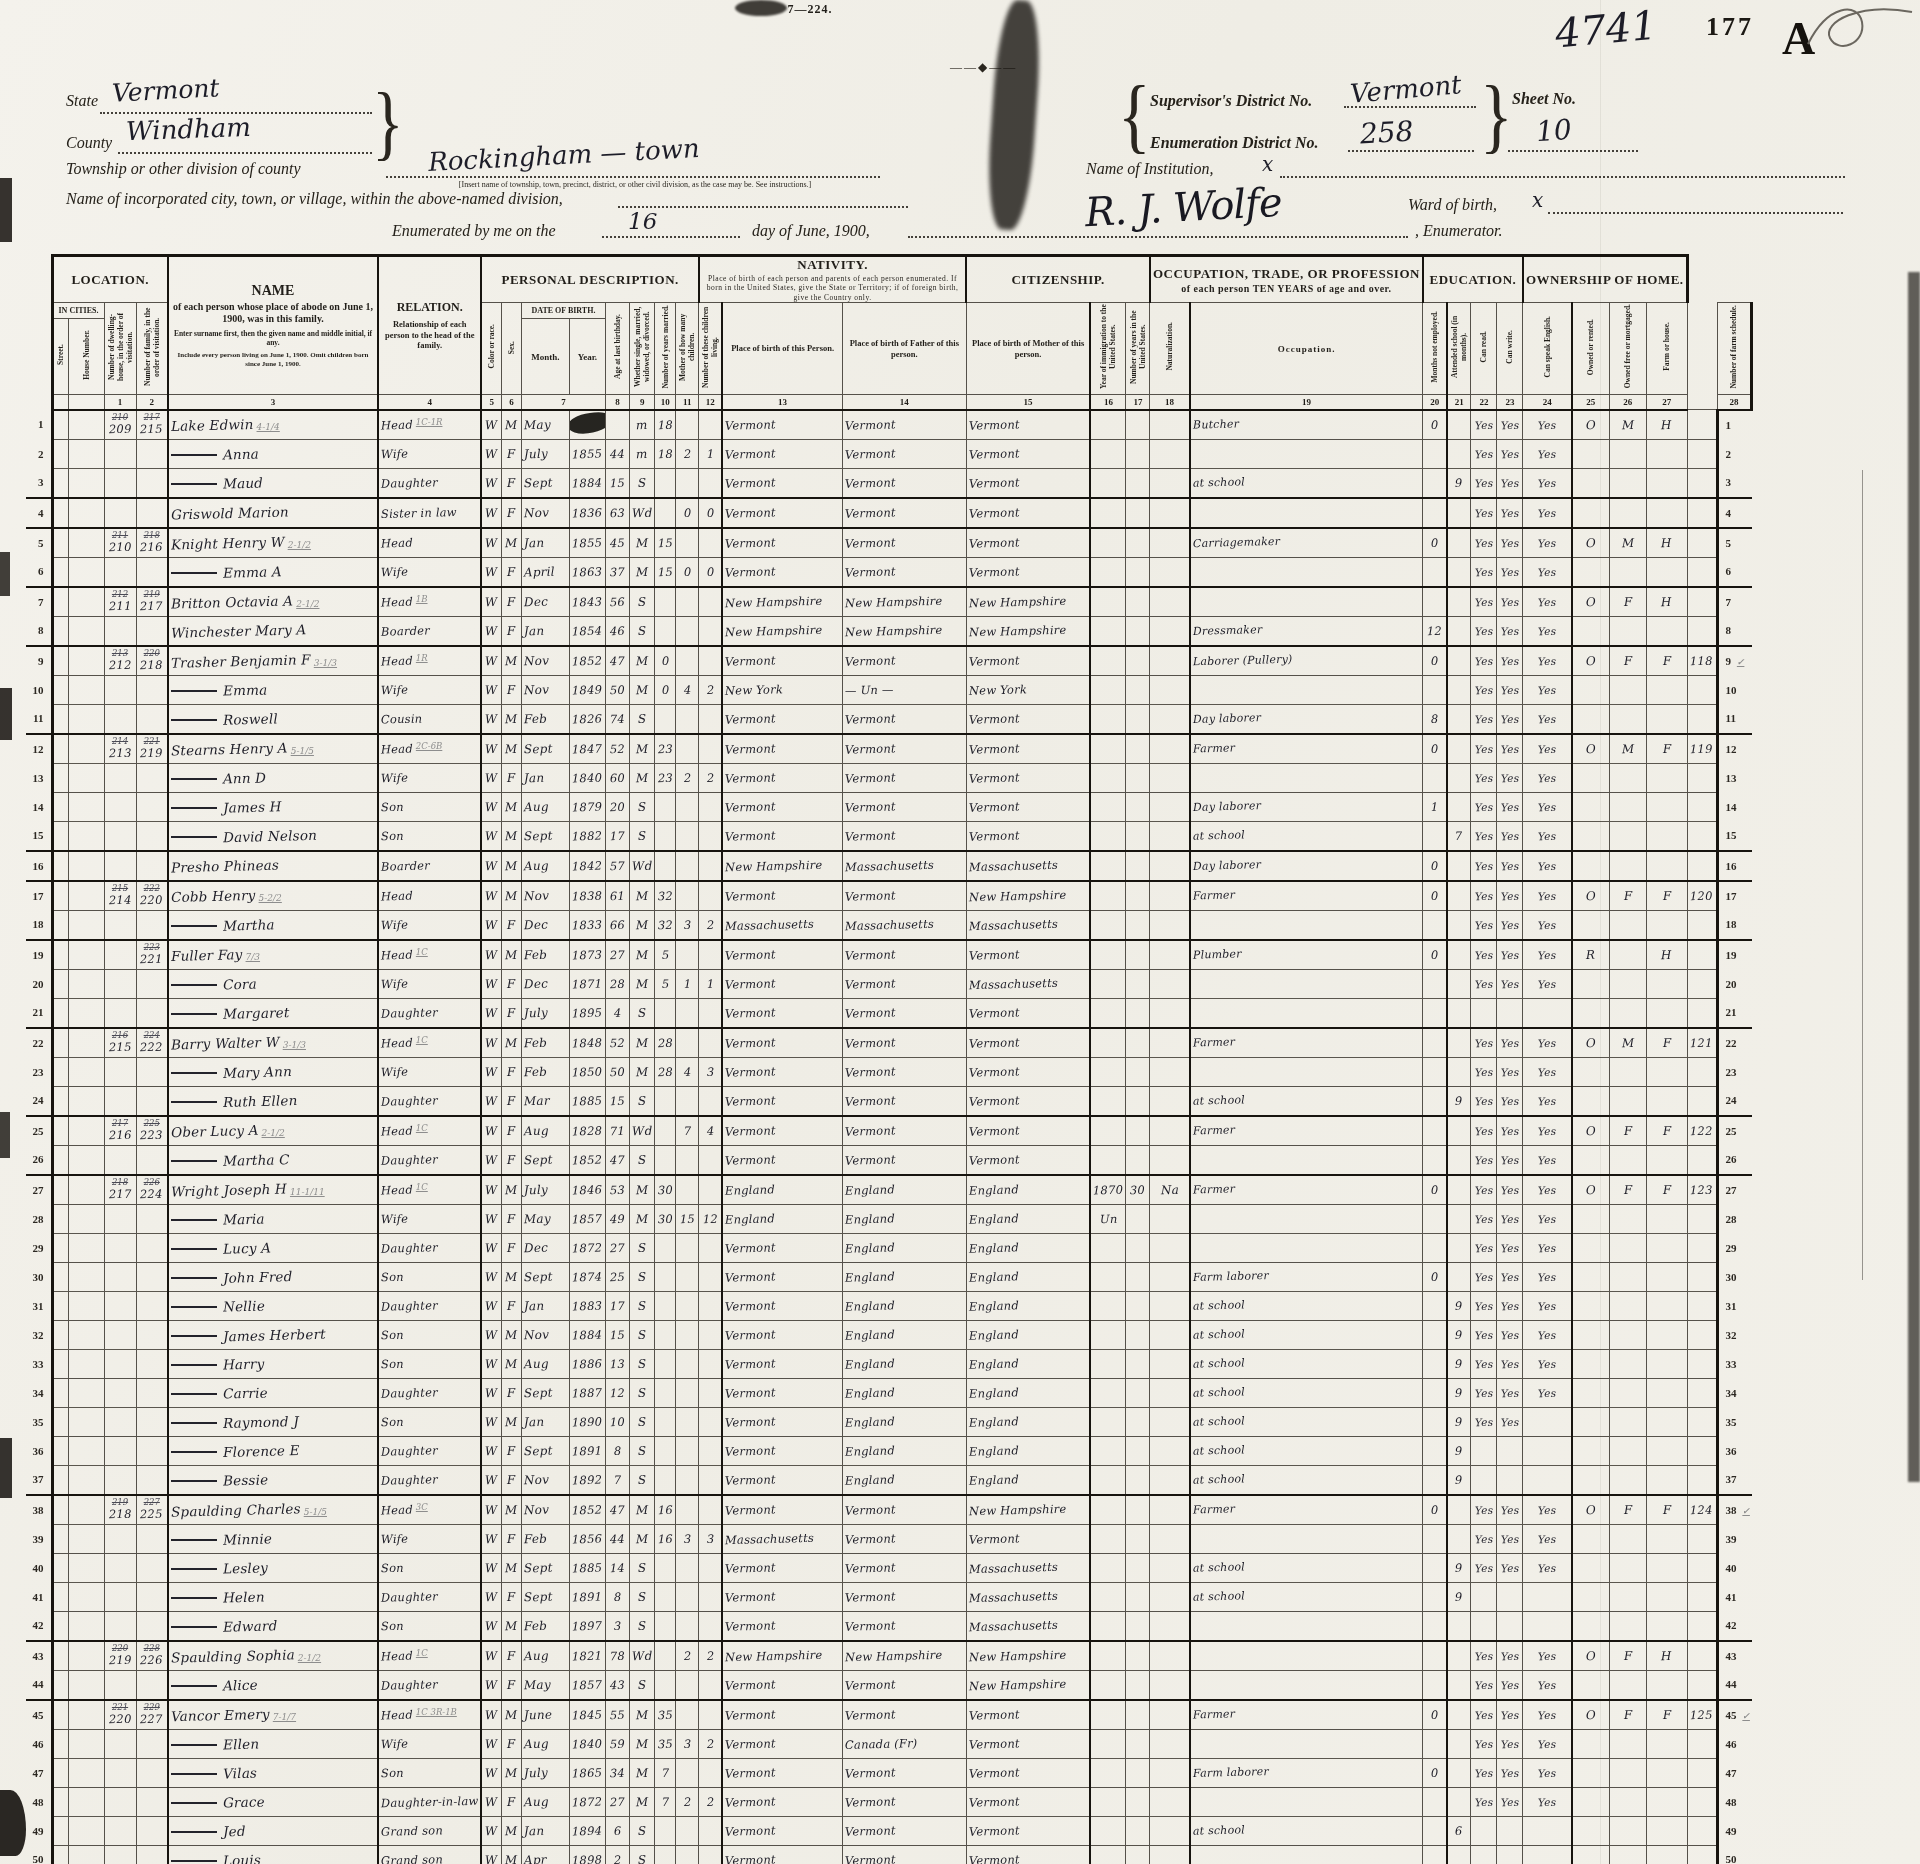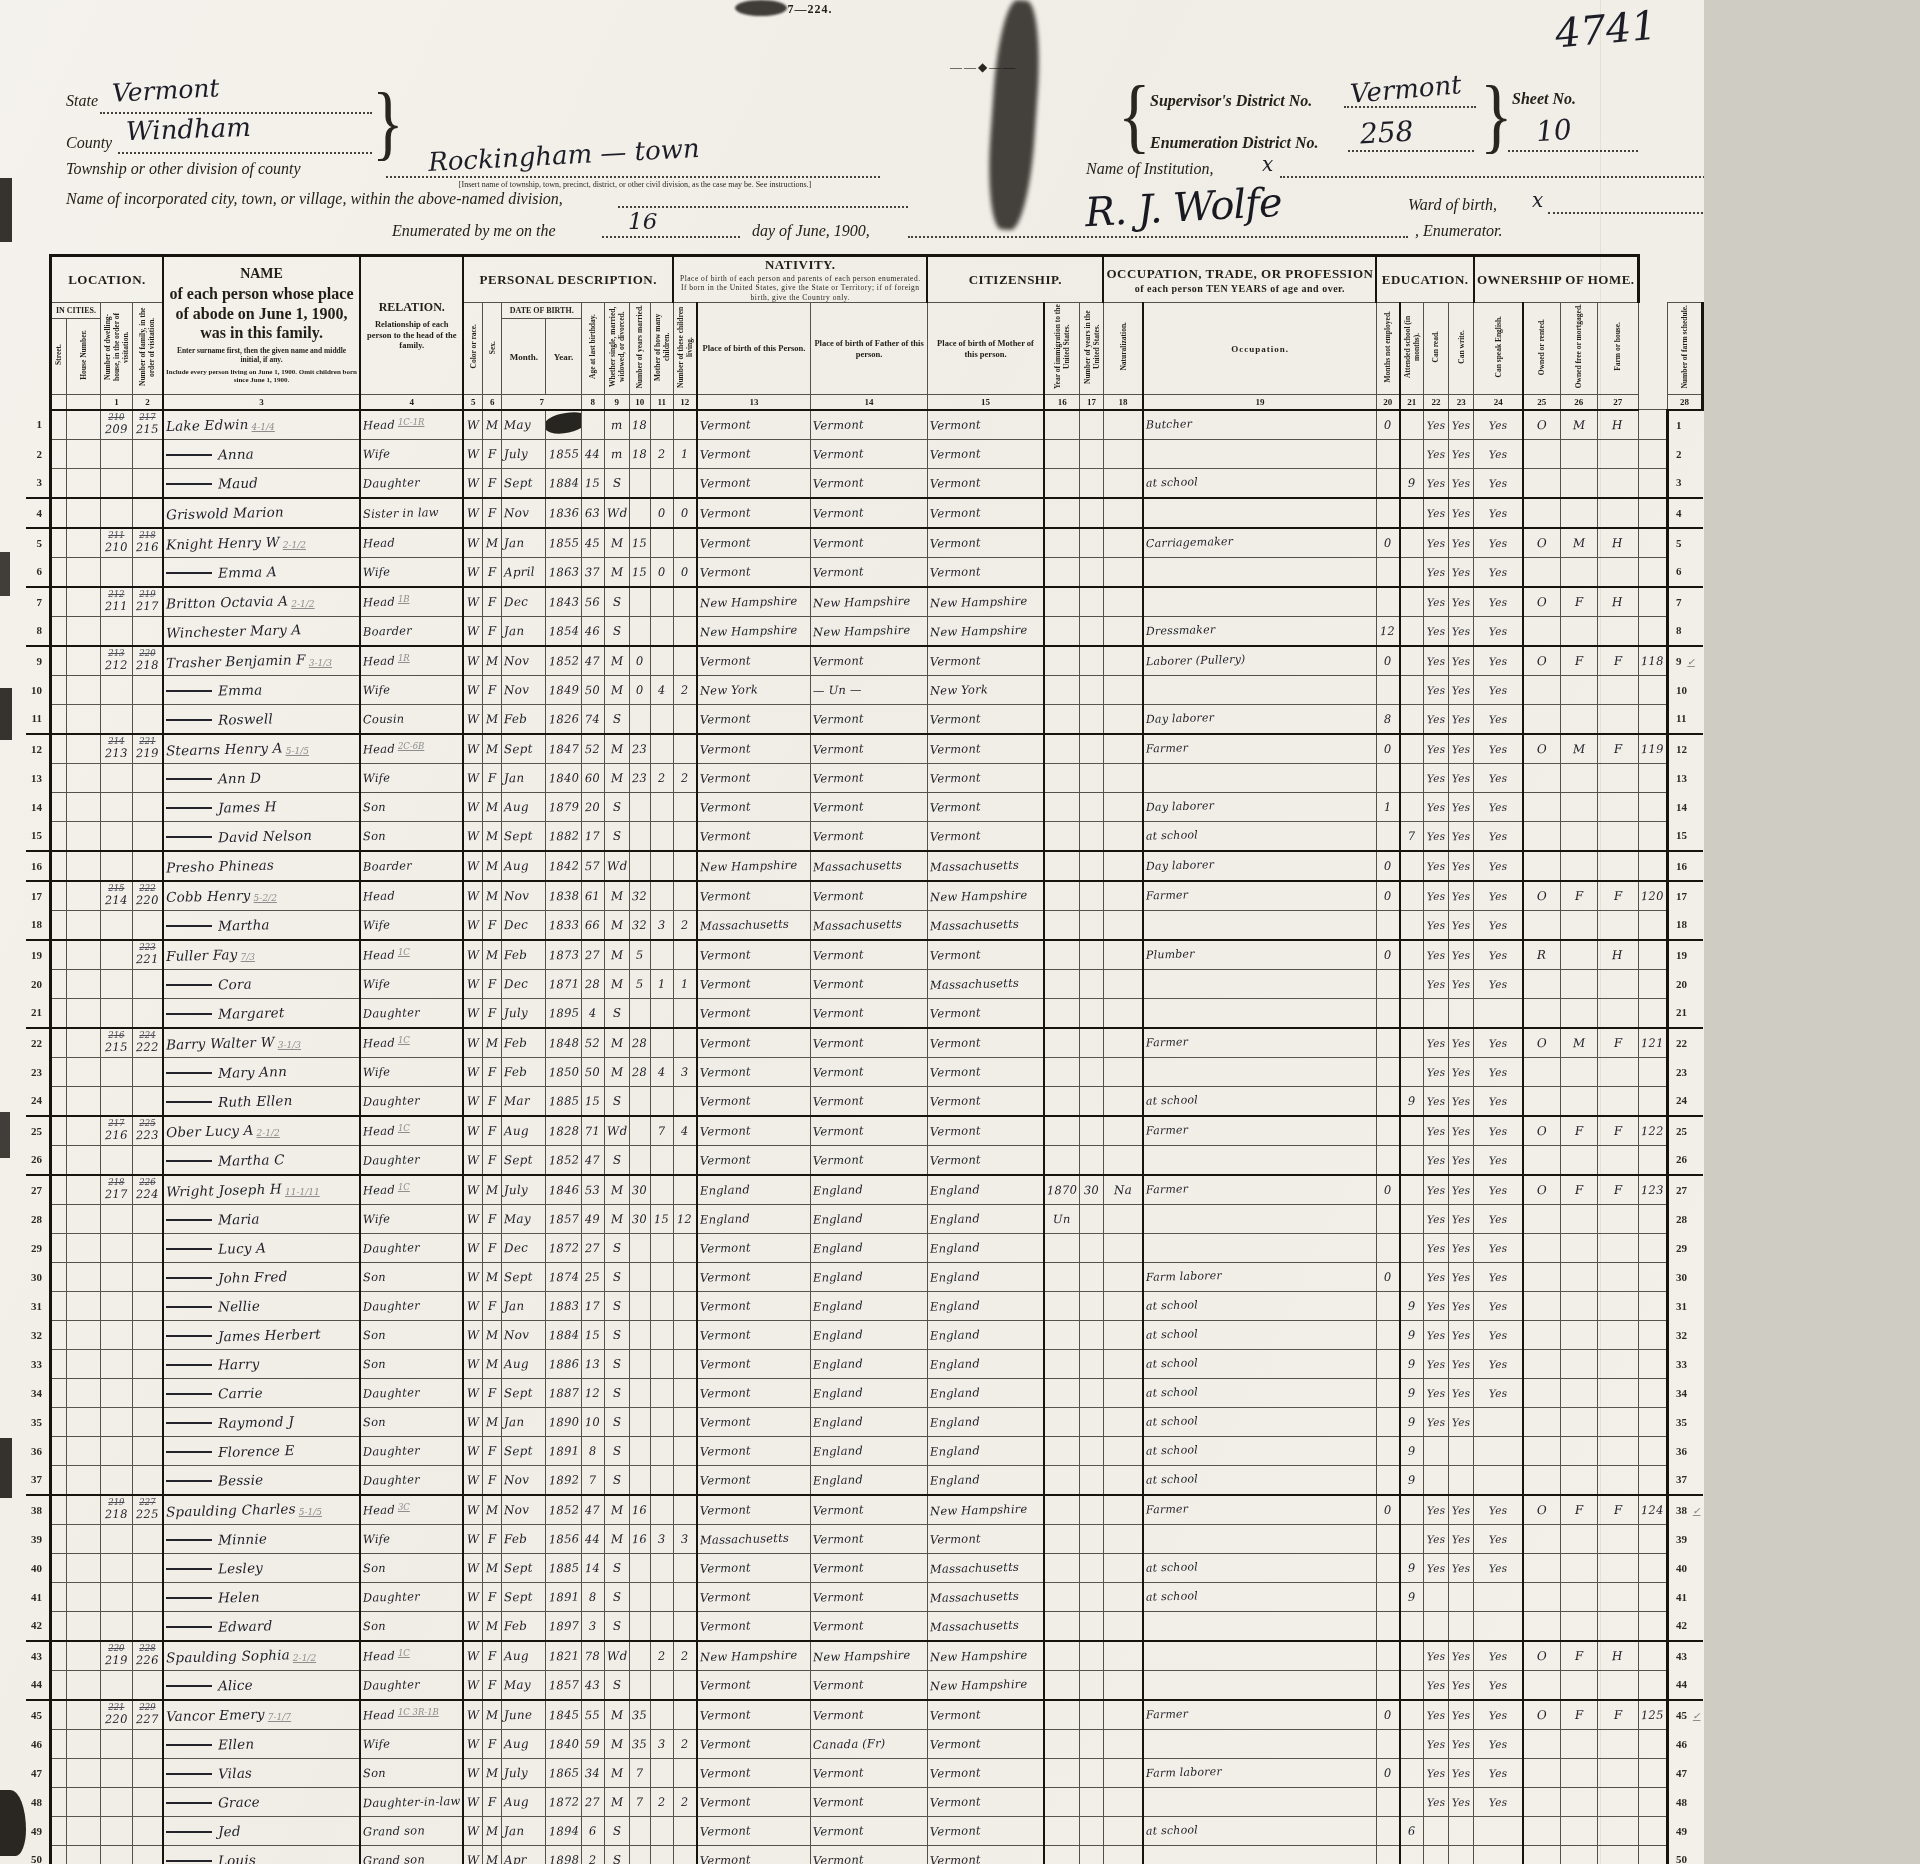--- a/index.html
+++ b/index.html
@@ -1,16 +1,16 @@
 <!DOCTYPE html>
 <html><head>
 <meta charset="utf-8">
 <style>
   html,body{margin:0;padding:0;background:#cfccc4;}
-  .page{position:relative;width:1704px;height:1864px;overflow:hidden;
+  .page{position:relative;width:1920px;height:1864px;overflow:hidden;
         background:linear-gradient(115deg,#f4f2ec 0%,#efede5 45%,#f2f0e9 100%);
         font-family:"Liberation Serif",serif;color:#211e19;}
   .abs{position:absolute;}
   .printed{color:#221e17;}
   .ctrx{text-align:center;}
   .dotline{position:absolute;border-bottom:2px dotted #44403a;height:0;}
   .brace{position:absolute;font-family:"Liberation Serif",serif;font-weight:400;color:#2a261f;}
 
   
   .form-no{font-size:12px;font-weight:bold;letter-spacing:1px;}
@@ -42,21 +42,21 @@
   .h1 th{border-top:3px solid #17140f;}
   .hnum th{border-bottom:2px solid #17140f;font-size:9px;font-weight:bold;text-align:center;}
   .out{border:none !important;background:transparent;}
   .outL{text-align:right;padding-right:7px !important;font-weight:bold;font-size:11px;color:#2c2822;}
   .outR{text-align:left;padding-left:7px !important;font-weight:bold;font-size:11px;color:#2c2822;}
   .gtitle{font-size:13px;font-weight:bold;text-align:center;letter-spacing:.5px;}
   .gtitle .sub1{display:block;font-size:10px;font-weight:bold;margin-top:1px;}
   .gtitle .sub2{display:block;font-size:7.5px;font-weight:normal;white-space:normal;line-height:1.25;margin-top:1px;}
   .name-h div{white-space:normal;}
   .nh-t{font-size:14px;font-weight:bold;text-align:center;}
-  .nh-1{font-size:16px;text-align:center;line-height:1.2;margin-top:2px;}
+  .nh-1{font-size:10px;text-align:center;line-height:1.2;margin-top:2px;}
   .nh-2{font-size:7.5px;font-weight:bold;text-align:center;line-height:1.2;margin-top:4px;}
   .nh-3{font-size:7px;text-align:center;line-height:1.2;margin-top:4px;}
   .rel-h div, .small-h{white-space:normal;}
   .rh-t{font-size:12px;font-weight:bold;text-align:center;}
   .rh-s{font-size:8.5px;text-align:center;line-height:1.25;margin-top:4px;}
   .vert{vertical-align:middle;text-align:center;}
   .vert>span{writing-mode:vertical-rl;transform:rotate(180deg);display:inline-block;
        font-size:7.5px;font-weight:bold;line-height:1.2;max-height:86px;white-space:normal;}
   .pob-h{font-size:8.5px;font-weight:bold;text-align:center;white-space:normal !important;line-height:1.3;}
   .occ-h{font-size:9px;font-weight:bold;text-align:center;letter-spacing:1px;}

